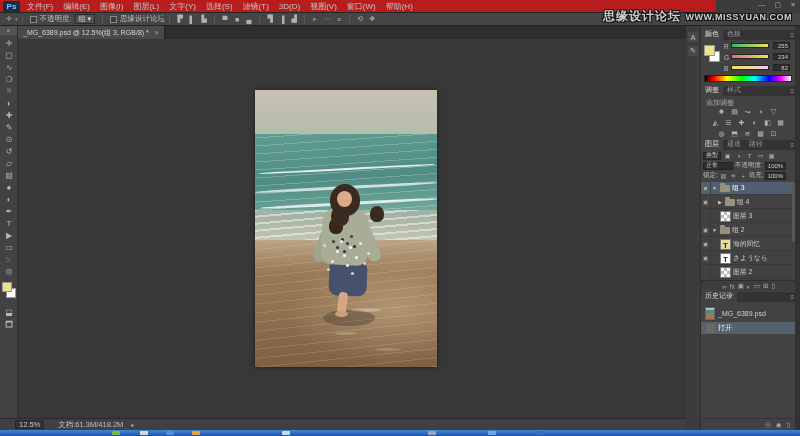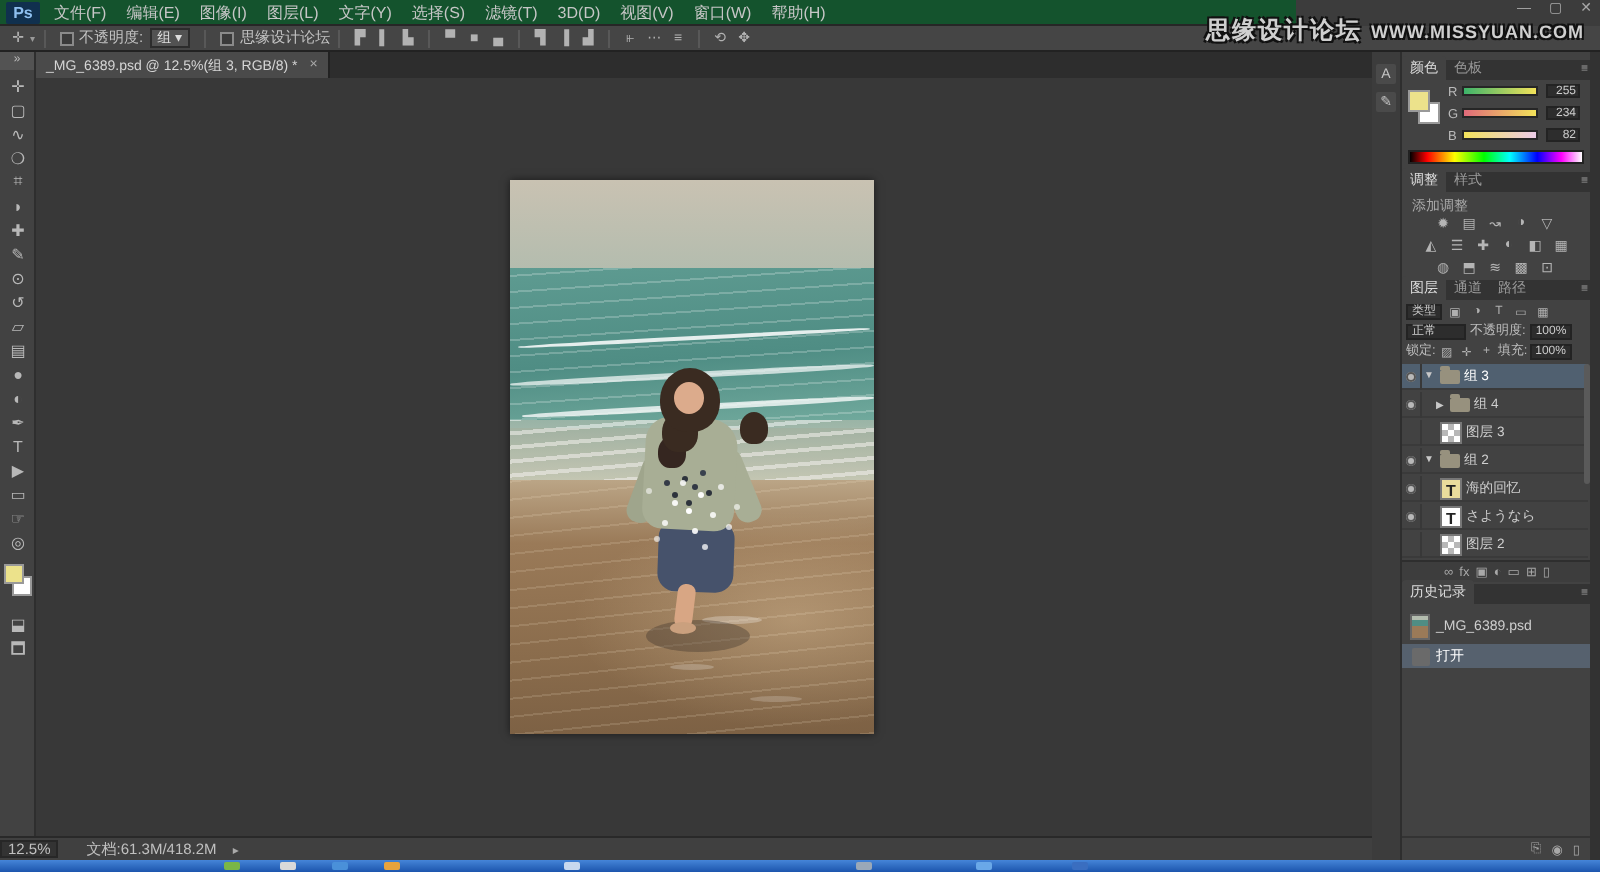--- a/index.html
+++ b/index.html
@@ -1,21 +1,21 @@
 <!DOCTYPE html>
 <html><head>
 <meta charset="utf-8">
 <style>
 *{margin:0;padding:0;box-sizing:border-box}
 html,body{width:800px;height:436px}
 body{position:relative;background:#3c3c3c;font-family:"Liberation Sans",sans-serif;overflow:hidden;color:#c9c9c9}
 .abs{position:absolute}
 
 
-.menubar{left:0;top:0;width:648px;height:13px;background:#14532d;border-bottom:1px solid #262626;display:flex;align-items:center;z-index:30}
+.menubar{left:0;top:0;width:716px;height:13px;background:#b91c1c;border-bottom:1px solid #262626;display:flex;align-items:center;z-index:30}
 .pslogo{width:17px;height:11px;margin:0 7px 0 3px;background:#10304e;color:#8fc0f0;font-size:8px;font-weight:bold;display:flex;align-items:center;justify-content:center;border-radius:1px}
 .menu-item{font-size:8px;color:#c6c6c6;margin-right:10px;white-space:nowrap}
 .winctl{position:absolute;right:4px;top:0;display:flex;gap:9px;z-index:40}
 .winctl span{font-size:7px;color:#a8a8a8;line-height:10px}
 .banner{position:absolute;right:8px;top:6px;z-index:35;white-space:nowrap;text-align:center;
  color:#cfcfcf;font-weight:bold;text-shadow:1px 1px 0 #111,-1px -1px 0 #111,1px -1px 0 #111,-1px 1px 0 #111}
 .banner .bt{font-size:12px;letter-spacing:1px}
 .banner .bu{font-size:9px;letter-spacing:.5px}
 
 
@@ -60,21 +60,21 @@
 .foot{position:absolute;left:28px;top:129px;width:13px;height:6px;background:#caa07e;border-radius:50%}
 .splash{position:absolute;left:36px;top:72px;width:3px;height:3px;border-radius:50%;background:#fff;
  box-shadow:6px -8px 0 rgba(255,255,255,.95),-7px -4px 0 rgba(255,255,255,.9),12px 2px 0 rgba(255,255,255,.85),-12px 6px 0 rgba(255,255,255,.8),3px 10px 0 rgba(255,255,255,.9),16px -12px 0 rgba(245,245,245,.8),-3px -14px 0 rgba(250,250,250,.85),20px 8px 0 rgba(255,255,255,.7),-16px 14px 0 rgba(255,255,255,.6),8px 18px 0 rgba(255,255,255,.75),24px -2px 0 rgba(255,255,255,.6),-20px -10px 0 rgba(255,255,255,.55)}
 .splash-dark{position:absolute;left:34px;top:56px;width:3px;height:3px;border-radius:50%;background:#2d333c;
  box-shadow:5px 4px 0 #323945,-5px 8px 0 #2d333c,9px -3px 0 #39414e,2px 12px 0 #2d333c,-9px 2px 0 #343b47,12px 7px 0 #2d333c}
 .reflect{position:absolute;left:16px;top:128px;width:52px;height:16px;background:rgba(55,45,40,.35);border-radius:50%}
 .ripple{position:absolute;background:rgba(255,255,255,.55);border-radius:50%}
 
 
 .statusbar{left:0;top:418px;width:686px;height:12px;background:#404040;border-top:1px solid #292929;display:flex;align-items:center;font-size:7.5px;color:#c0c0c0}
-.st-zoom{margin-left:0;padding:0 3px;background:#333;border:1px solid #272727;height:9px;line-height:8px}
+.st-zoom{margin-left:15px;padding:0 3px;background:#333;border:1px solid #272727;height:9px;line-height:8px}
 .st-doc{margin-left:14px}
 .st-arr{margin-left:8px;color:#aaa;font-size:6px}
 
 
 .dockstrip{left:686px;top:26px;width:14px;height:404px;background:#3c3c3c}
 .dock-icn{position:absolute;left:2px;width:10px;height:10px;background:#4a4a4a;border-radius:1px;color:#c5c5c5;font-size:7px;display:flex;align-items:center;justify-content:center}
 .panelcol{left:700px;top:26px;width:95px;height:404px;background:#424242;border-left:1px solid #2e2e2e}
 .rightedge{left:795px;top:26px;width:5px;height:404px;background:#323232}
 
 .phead{position:absolute;left:0;width:95px;height:10px;background:#333;display:flex;align-items:flex-end}

